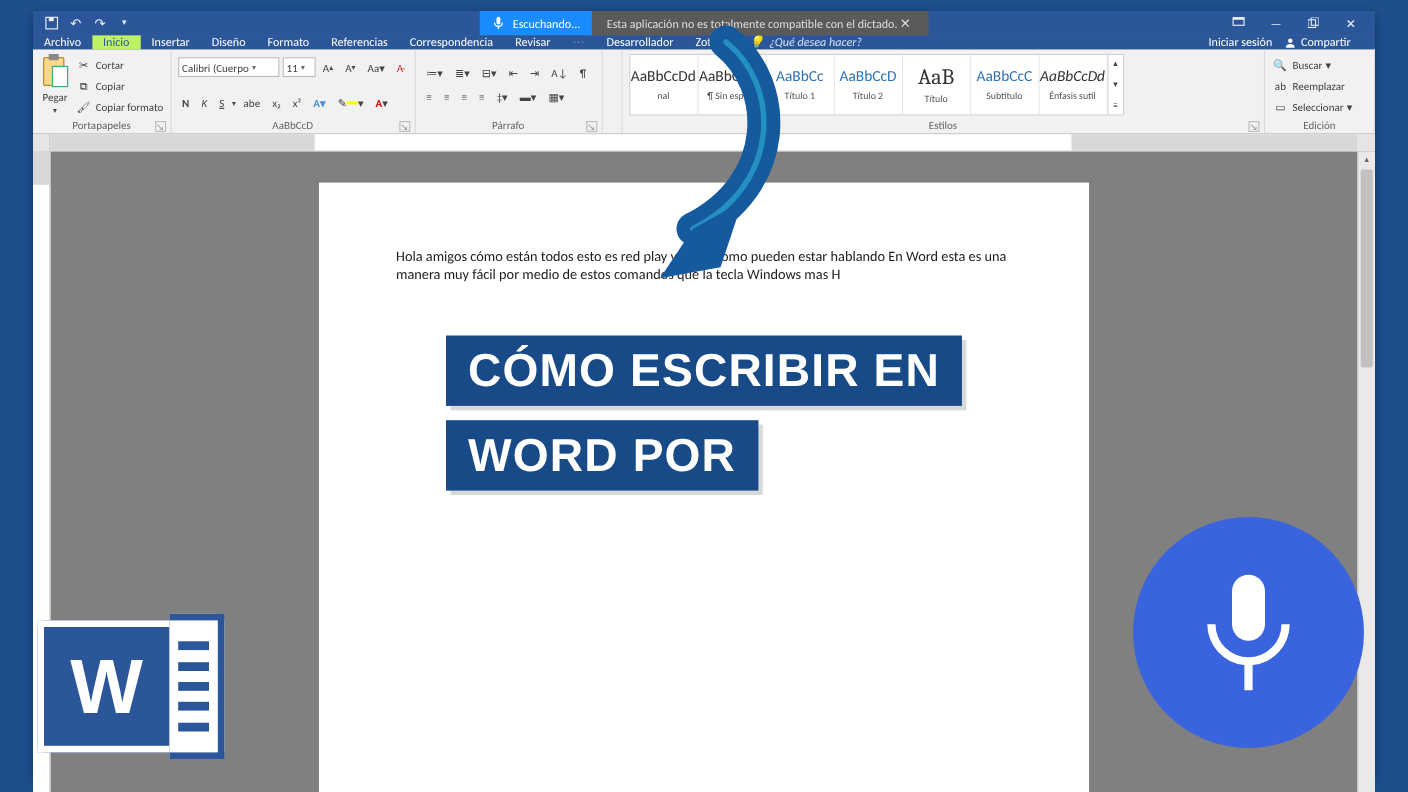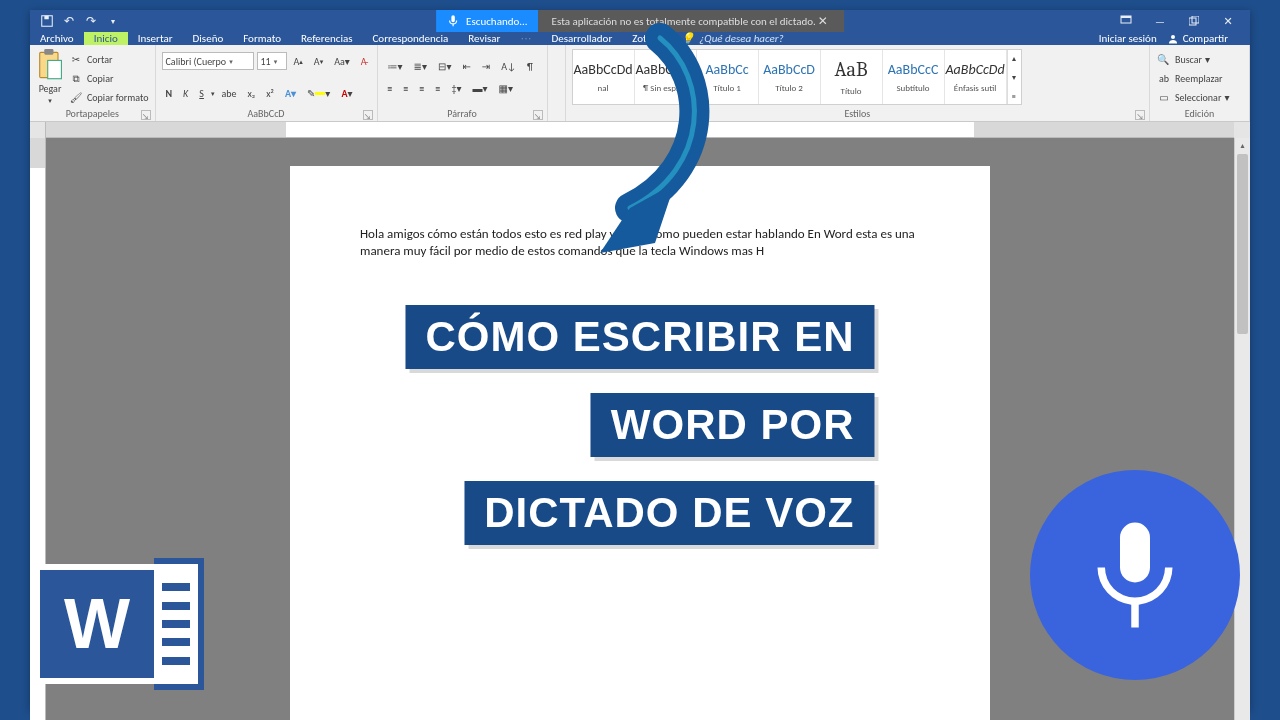--- a/index.html
+++ b/index.html
@@ -74,21 +74,21 @@
   .ruler-v .shade { position:absolute; left:0; right:0; background:#d8d8d8;}
   .page-scroll { flex:1; position:relative; overflow:hidden; display:flex; justify-content:center; }
   .page { width: 700px; background:#fff; margin-top:28px; min-height:800px; padding: 60px 70px; font-family: Calibri, sans-serif; font-size:13px; color:#222; line-height:1.3;}
   .scrollbar-v { width:16px; background:#e9e9e9; border-left:1px solid #ccc; position:relative;}
   .scrollbar-v .thumb { position:absolute; left:2px; right:2px; background:#c1c1c1; border-radius:2px;}
   .scrollbar-v .arr { position:absolute; left:0; right:0; height:14px; display:flex; align-items:center; justify-content:center; font-size:8px; color:#666;}
 
   
   .overlay-title {
     position:absolute; left:50%; transform:translateX(-50%);
-    display:flex; flex-direction:column; align-items:flex-end; gap:24px;
+    display:flex; flex-direction:column; align-items:flex-start; gap:13px;
     z-index:50;
   }
   .overlay-title .box {
     background:#174a87; color:#fff; font-weight:800; font-family: Impact, "Arial Black", sans-serif;
     letter-spacing:1px; padding: 8px 20px; font-size:42px; white-space:nowrap;
     box-shadow: 4px 4px 0 rgba(0,0,0,0.15);
   }
   .arrow-ov { position:absolute; z-index:40; }
 
   .word-logo { position:absolute; left:34px; bottom:30px; z-index:55; display:flex; align-items:center;}
@@ -372,21 +372,20 @@
 
 <svg class="arrow-ov" style="left:480px; top:18px;" width="260" height="260" viewBox="0 0 260 260">
   <path d="M 180 20 C 230 60, 230 150, 150 190" fill="none" stroke="#165a9e" stroke-width="30" stroke-linecap="round"></path>
   <path d="M 180 20 C 230 60, 230 150, 150 190" fill="none" stroke="#2fb4d6" stroke-width="5" stroke-linecap="round" opacity="0.6"></path>
   <polygon points="150,190 195,165 175,225 120,235" fill="#165a9e"></polygon>
 </svg>
 
 <div class="overlay-title" style="top:305px">
   <div class="box">CÓMO ESCRIBIR EN</div>
   <div class="box">WORD POR</div>
-  <div class="box">DICTADO DE VOZ</div>
 </div>
 
 <div class="word-logo">
   <div class="sq">W</div>
   <div class="lines">
       <div></div>
       <div></div>
       <div></div>
       <div></div>
       <div></div>

